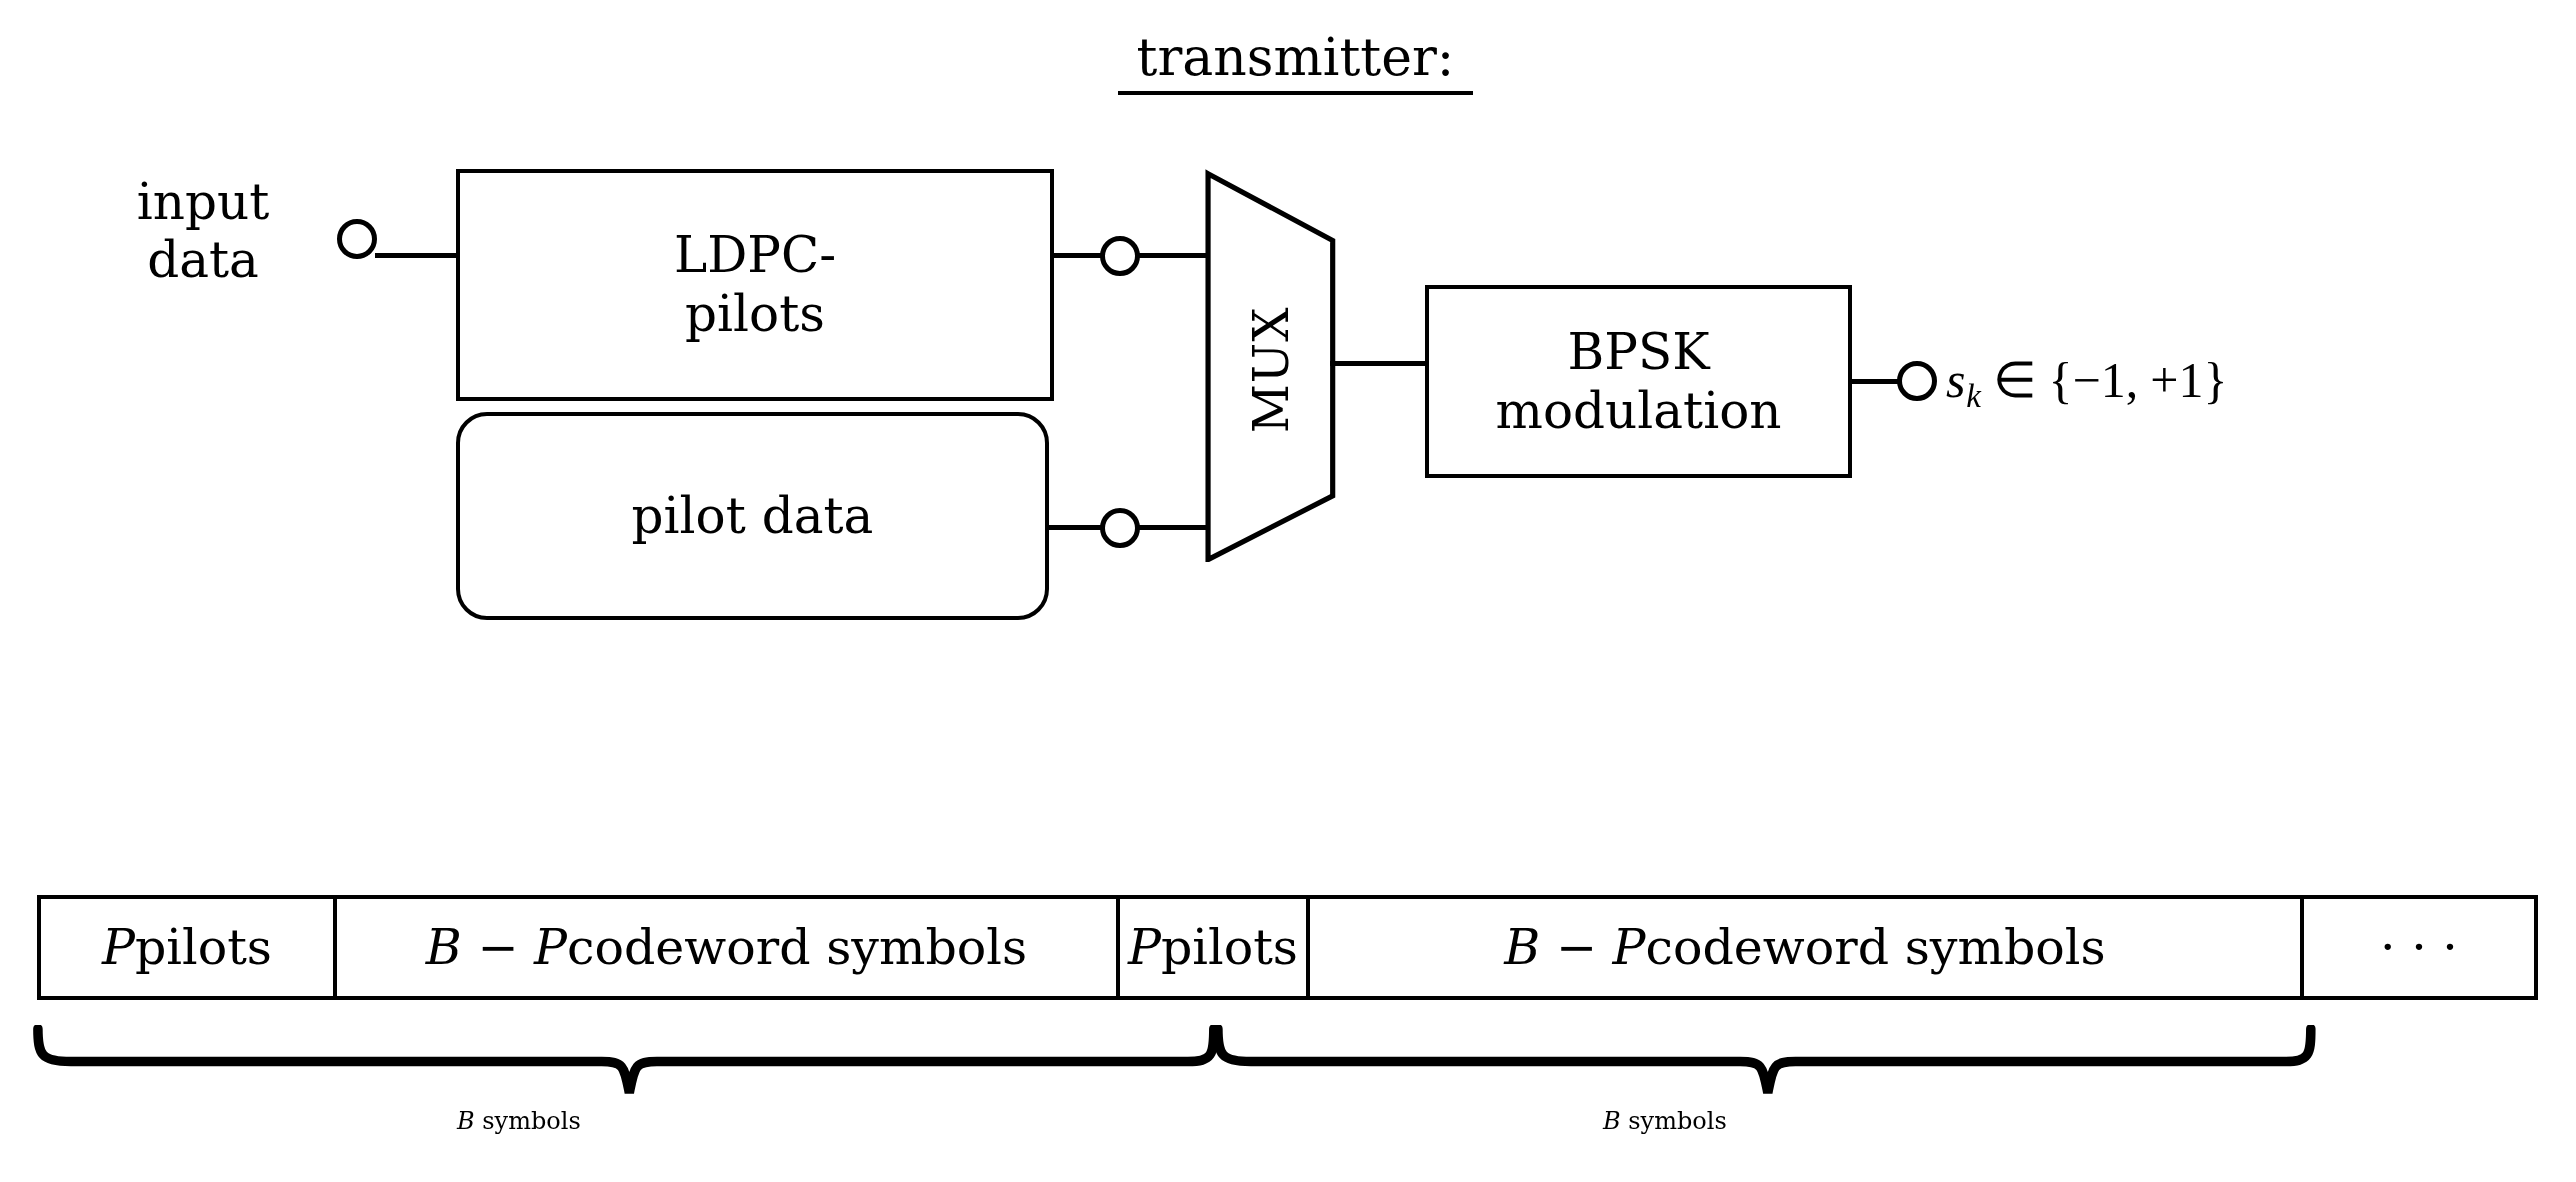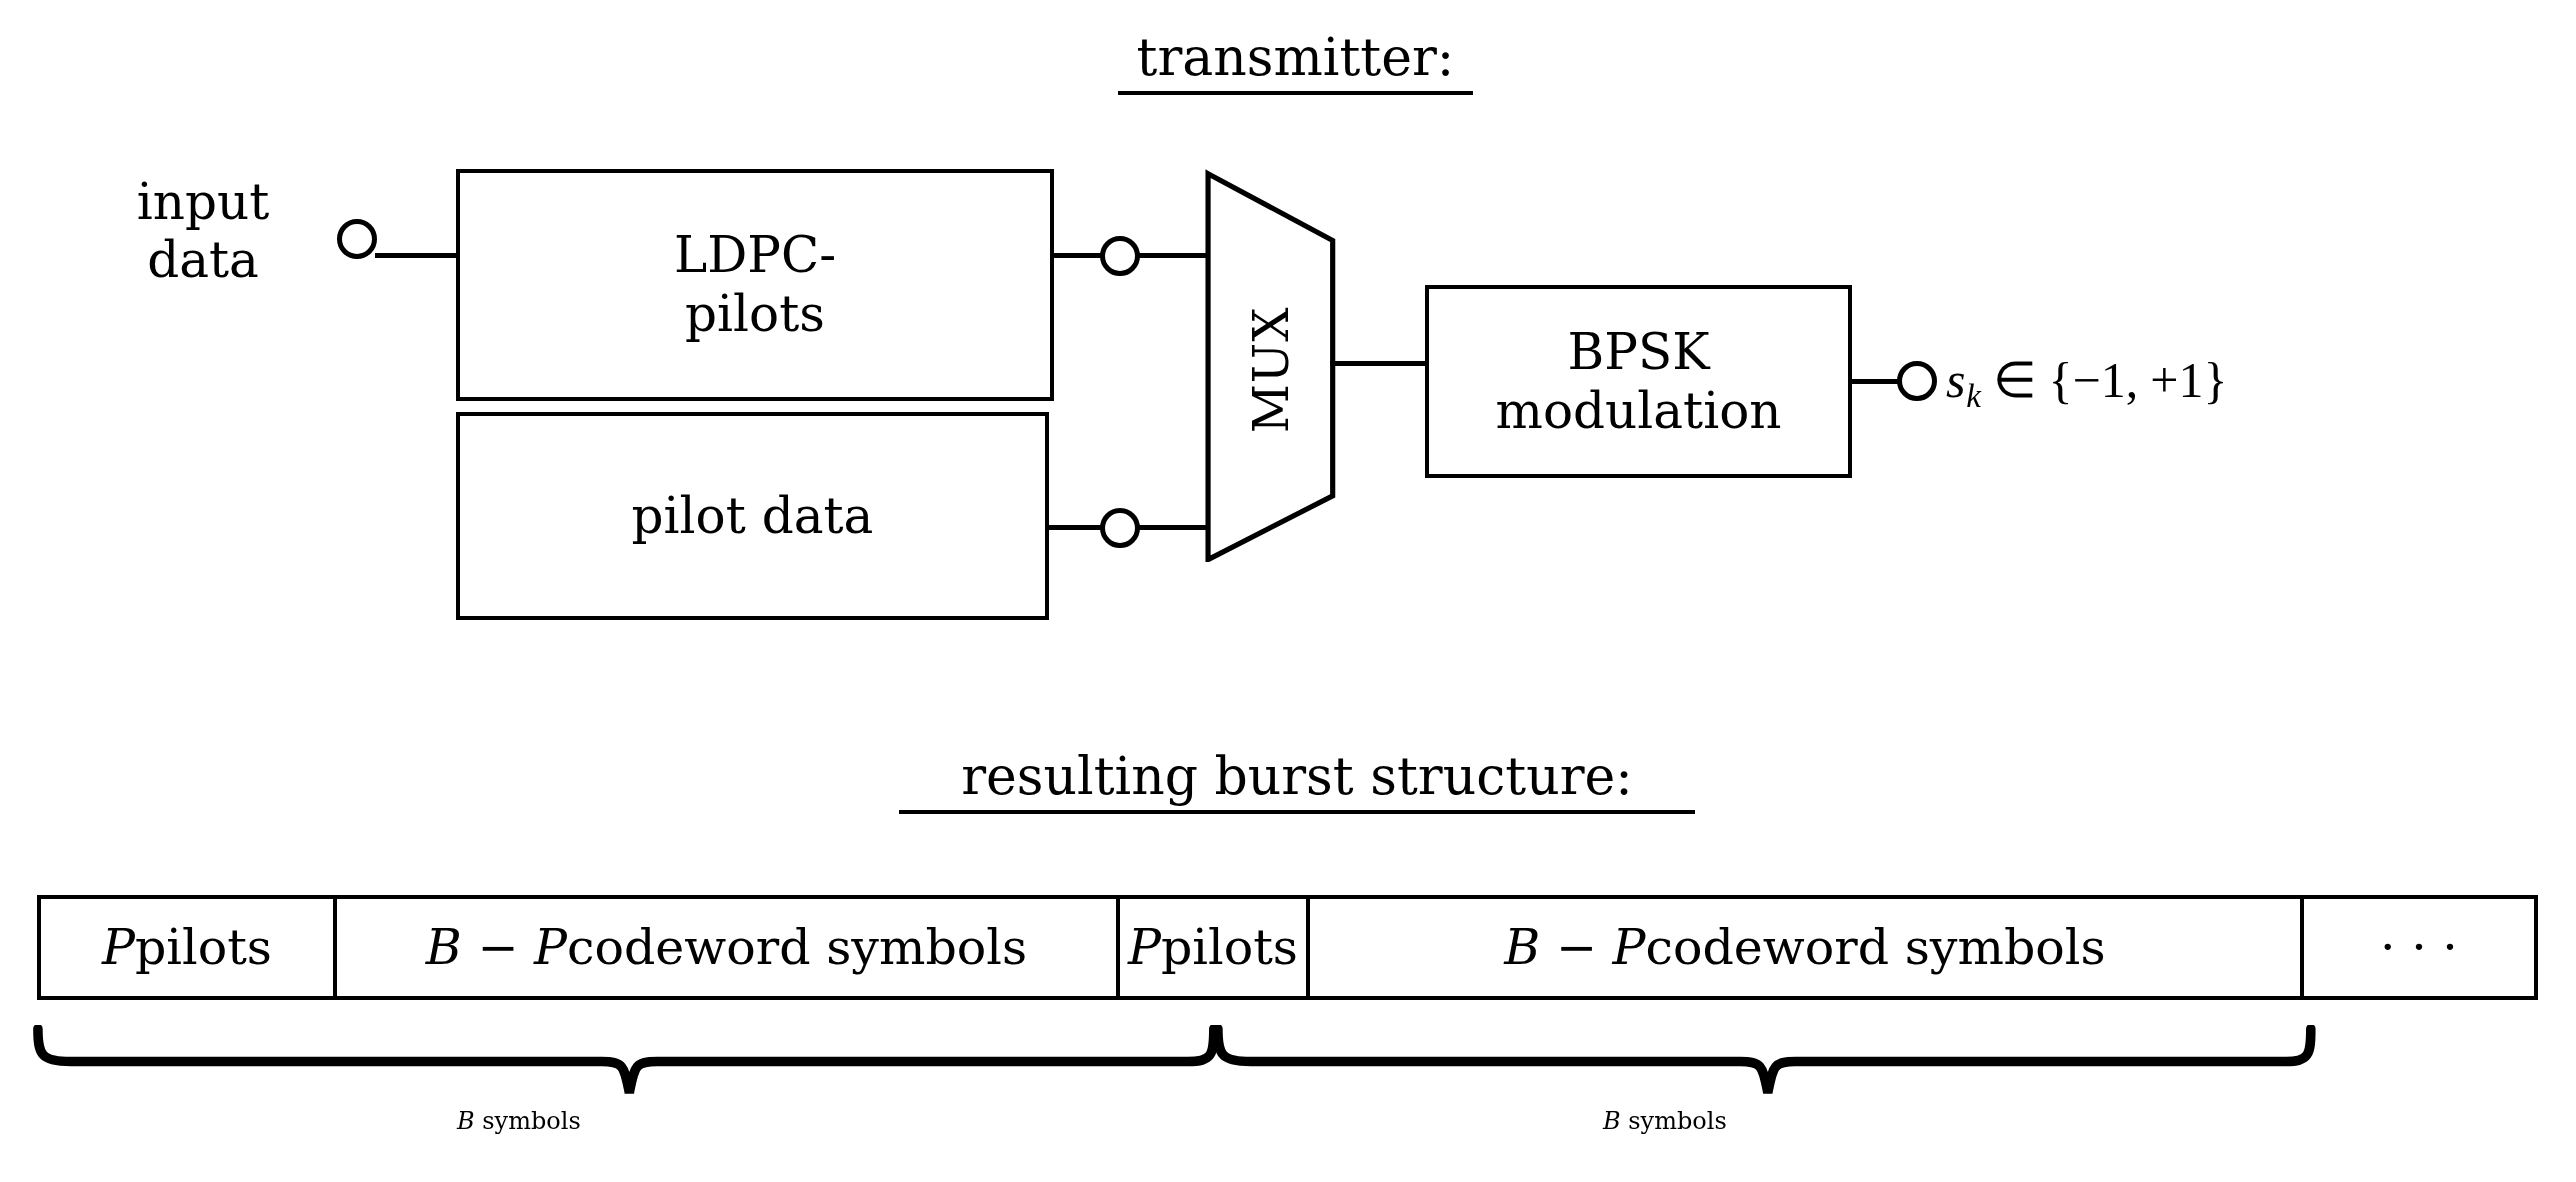--- a/index.html
+++ b/index.html
@@ -139,21 +139,21 @@
   <div class="abs block" style="left:456px; top:152px; width:598px; height:232px;margin-top:17px;">
     <div>LDPC-</div>
     <div>pilots</div>
   </div>
 
   <div class="abs wire" style="left:1050px; top:253px; width:54px;"></div>
   <div class="abs node-circle" style="left:1100px; top:236px; width:40px; height:40px;"></div>
 
   <div class="abs wire" style="left:1138px; top:253px; width:71px;"></div>
 
-  <div class="abs block" style="left:456px; top:412px; width:593px; height:208px;">
+  <div class="abs block" style="left:456px; top:412px; width:593px; height:208px;border-radius:31px;">
     <div>pilot data</div>
   </div>
 
   <div class="abs wire" style="left:1045px; top:525px; width:59px;"></div>
   <div class="abs node-circle" style="left:1100px; top:508px; width:40px; height:40px;"></div>
 
   <div class="abs wire" style="left:1138px; top:525px; width:71px;"></div>
 
   <div class="abs mux-wrap" style="left:1199px; top:164px; width:138px; height:398px;">
     <svg width="138" height="398" viewBox="0 0 160 460">
@@ -169,21 +169,20 @@
     <div>modulation</div>
   </div>
 
   <div class="abs wire" style="left:1849px; top:379px; width:52px;"></div>
   <div class="abs node-circle" style="left:1897px; top:361px; width:40px; height:40px;"></div>
 
   <div class="abs math" style="left:1946px; top:355px;">
     <span class="mvar">s</span><span class="sub">k</span><span style="margin:0 12px;">∈</span><span>{</span><span>−1</span><span>,</span><span style="margin-left:12px;">+1</span><span>}</span>
   </div>
 
-  <div class="abs section-title" style="left:899px; top:750px; width:796px;">resulting burst structure:</div>
 
   <div class="abs" id="burst-bar" style="left:37px; top:895px; width:2501px; height:105px;">
     <div class="burst-cell" style="width:296px;">
       <span class="mvar">P</span>
         <span> pilots</span>
     </div>
     <div class="burst-cell" style="width:783px;">
       <span class="mvar">B − P</span>
         <span> codeword symbols</span>
     </div>

